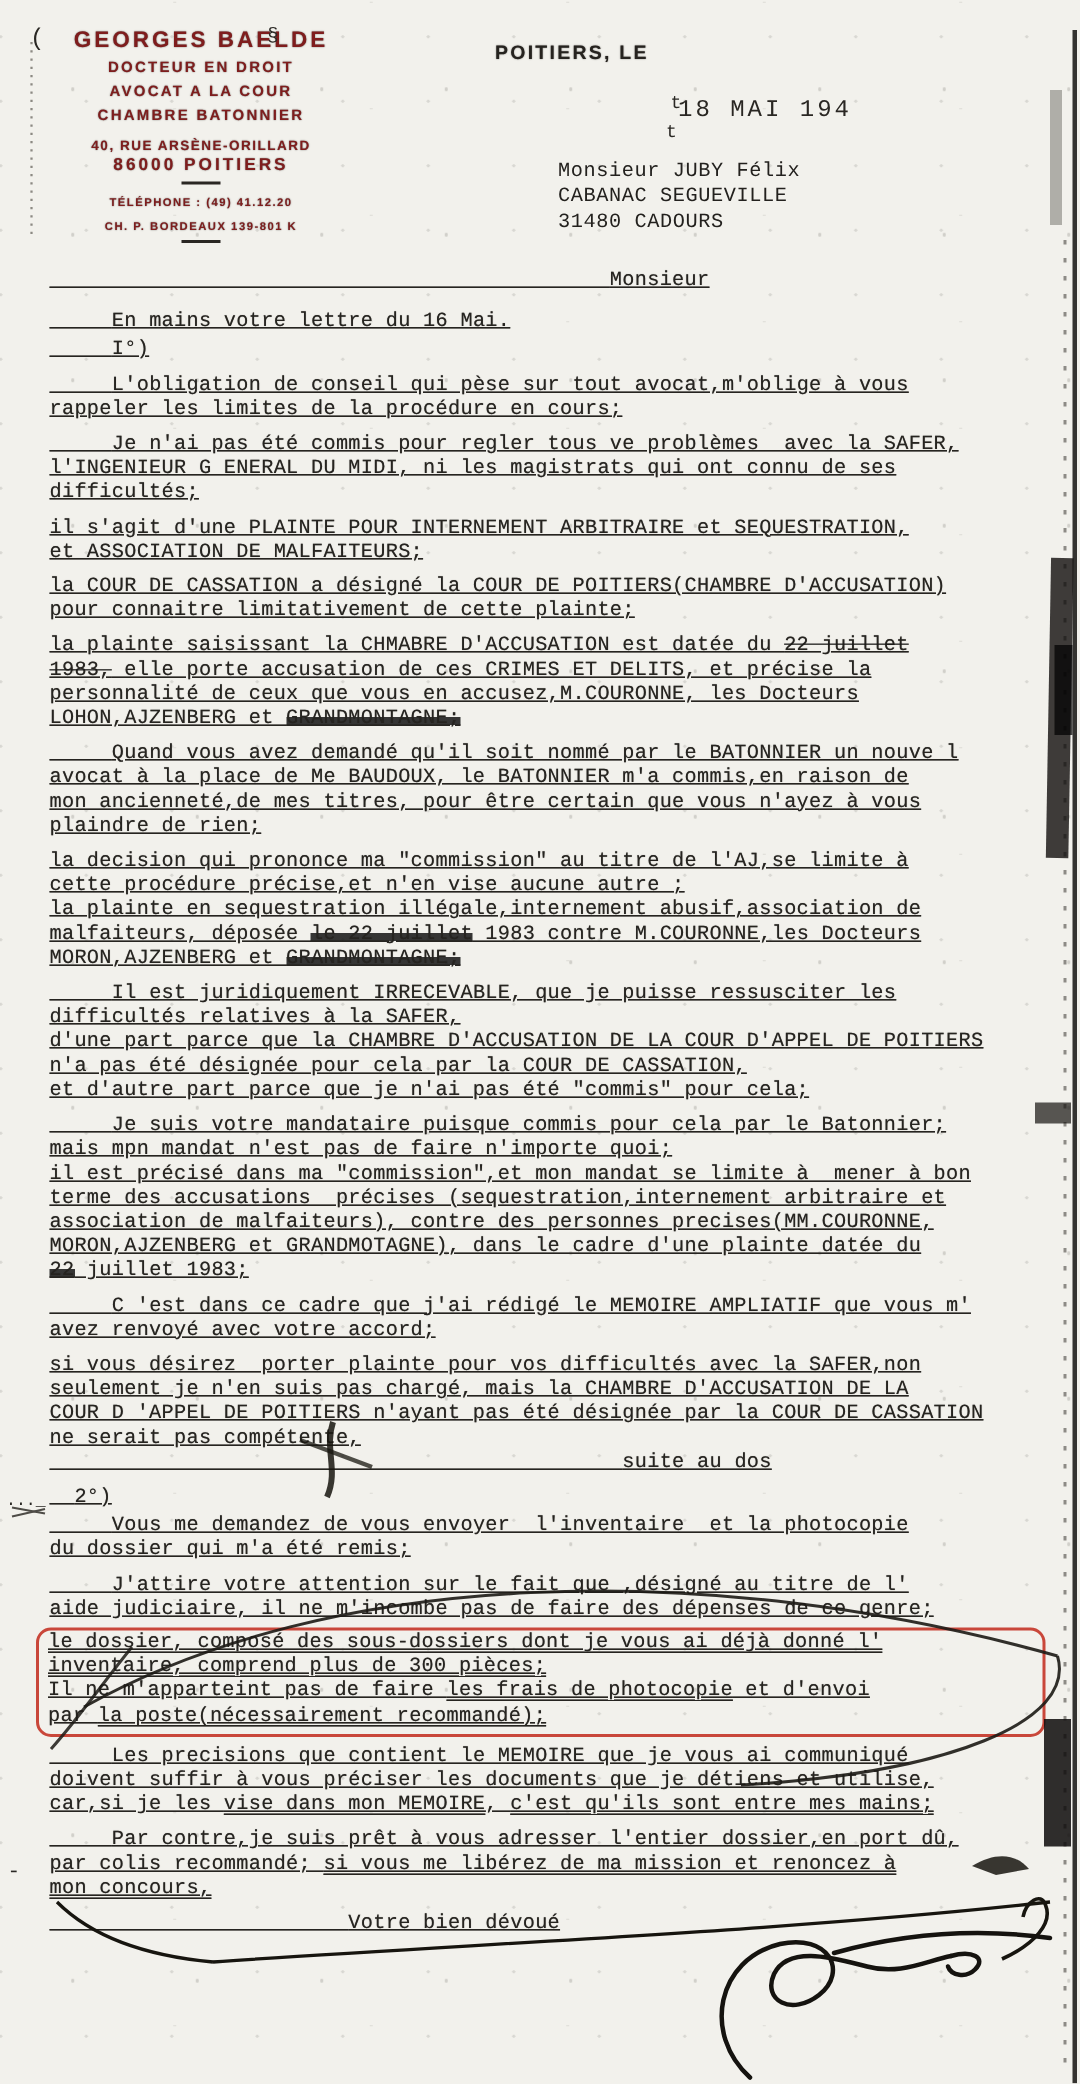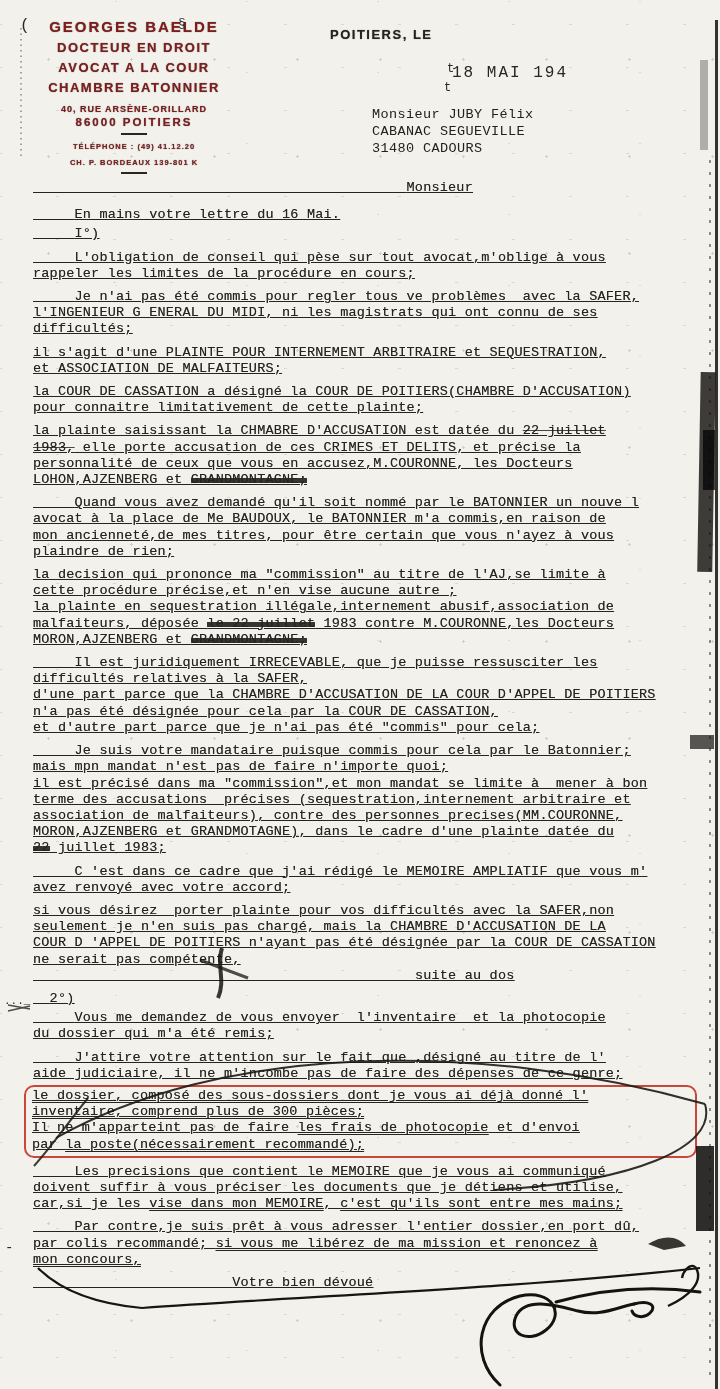--- a/index.html
+++ b/index.html
@@ -14,21 +14,21 @@
     background-position:7px 11px, 29px 3px, 51px 37px;
     font-family:"Liberation Mono","DejaVu Sans Mono",monospace;
     color:#23211e;
   }
   .abs{position:absolute;}
   
   .letterhead{left:34px;top:18px;width:200px;text-align:center;
     font-family:"Liberation Sans","DejaVu Sans",sans-serif;font-weight:bold;color:#7f1d1d;
     text-shadow:0 0 1px rgba(20,18,15,.65);}
   .lh-name{font-size:15px;letter-spacing:2px;}
-  .lh-sub{font-size:13px;letter-spacing:1.5px;margin-top:5px;}
+  .lh-sub{font-size:10px;letter-spacing:1.5px;margin-top:5px;}
   .lh-addr{font-size:9px;letter-spacing:1px;margin-top:9px;}
   .lh-city{font-size:11.5px;letter-spacing:2px;margin-top:2px;}
   .lh-rule{width:26px;height:2px;background:#2a2723;margin:5px auto 0 auto;}
   .lh-small{font-size:7.5px;letter-spacing:1px;margin-top:7px;}
   
   .place{left:330px;top:27px;font-family:"Liberation Sans",sans-serif;font-weight:bold;
     font-size:13px;letter-spacing:1.5px;color:#26231f;text-shadow:0 0 1px rgba(20,18,15,.6);}
   .date{left:452px;top:39px;font-size:16px;letter-spacing:2px;color:#2a2723;margin-top:25px;}
   .recipient{left:372px;top:106px;font-size:13.5px;line-height:17px;letter-spacing:.4px;}
   

